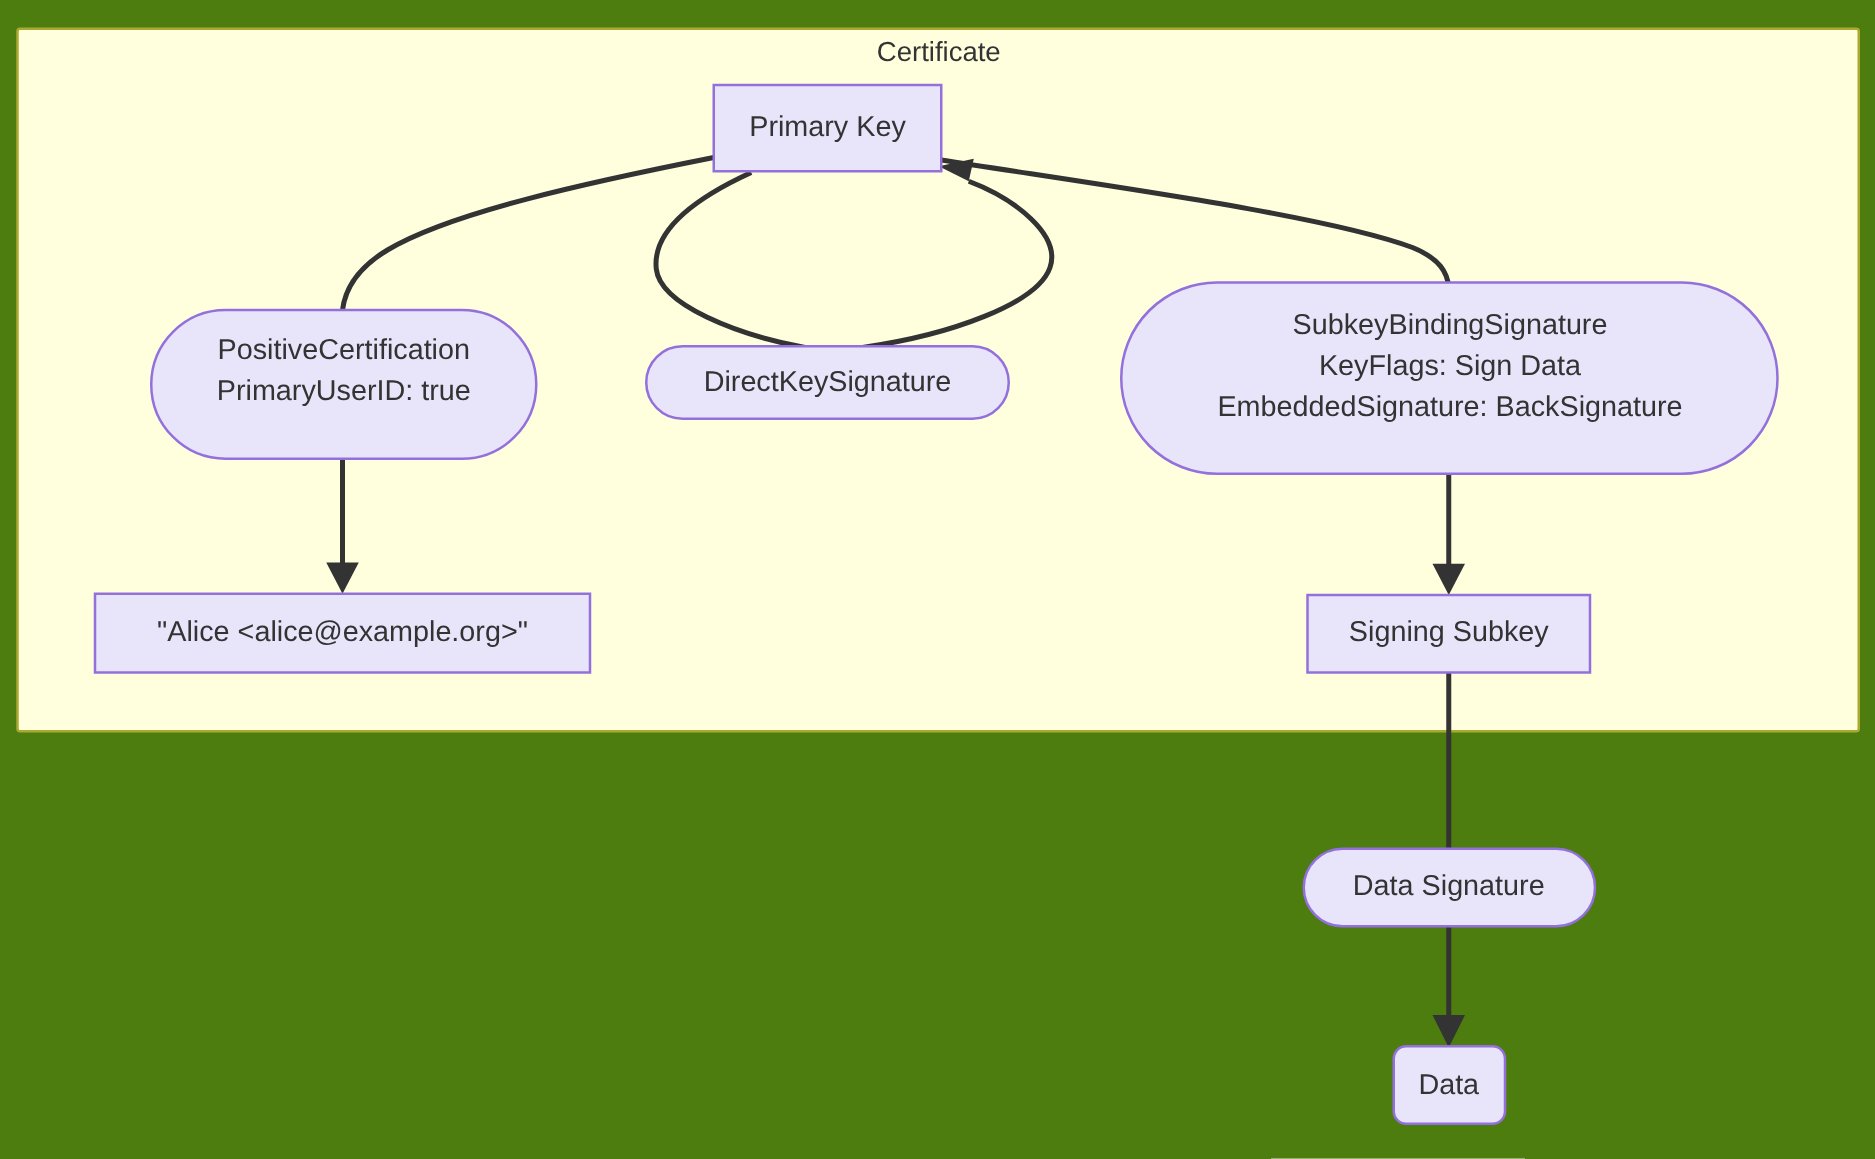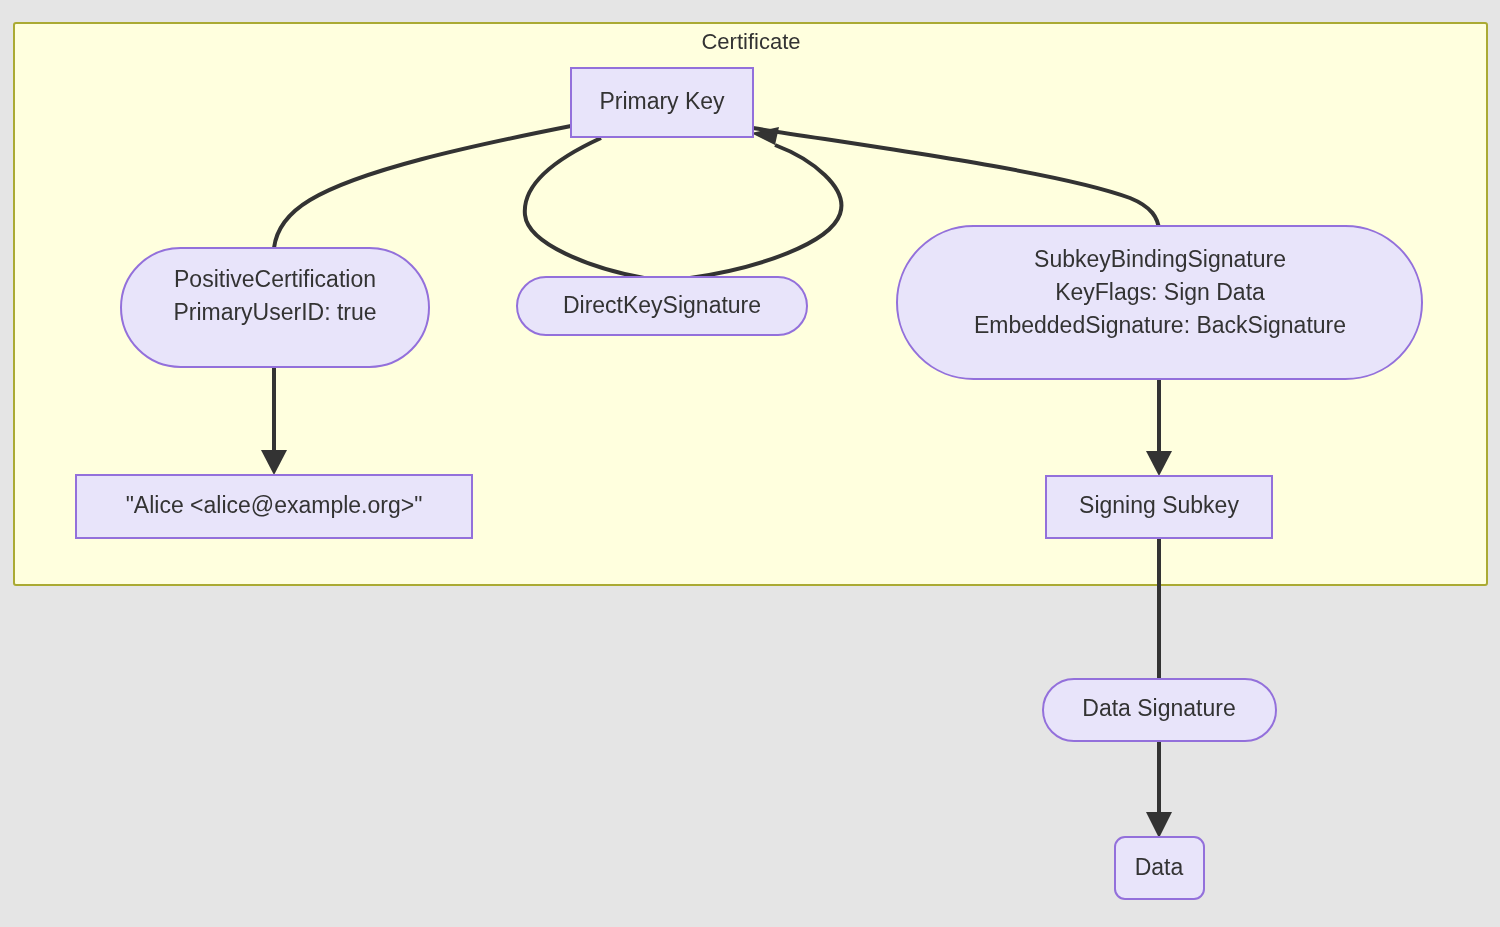--- a/index.html
+++ b/index.html
@@ -4,21 +4,21 @@
 <style>
   html, body {
     margin: 0;
     padding: 0;
     background: #ffffff;
   }
   #canvas {
     position: relative;
     width: 1500px;
     height: 927px;
-    background: #e5e5e5;
+    background: #4d7c0f;
     font-family: "Liberation Sans", sans-serif;
     overflow: hidden;
   }
   svg#diagram {
     position: absolute;
     top: 0;
     left: 0;
     width: 1500px;
     height: 927px;
     display: block;

